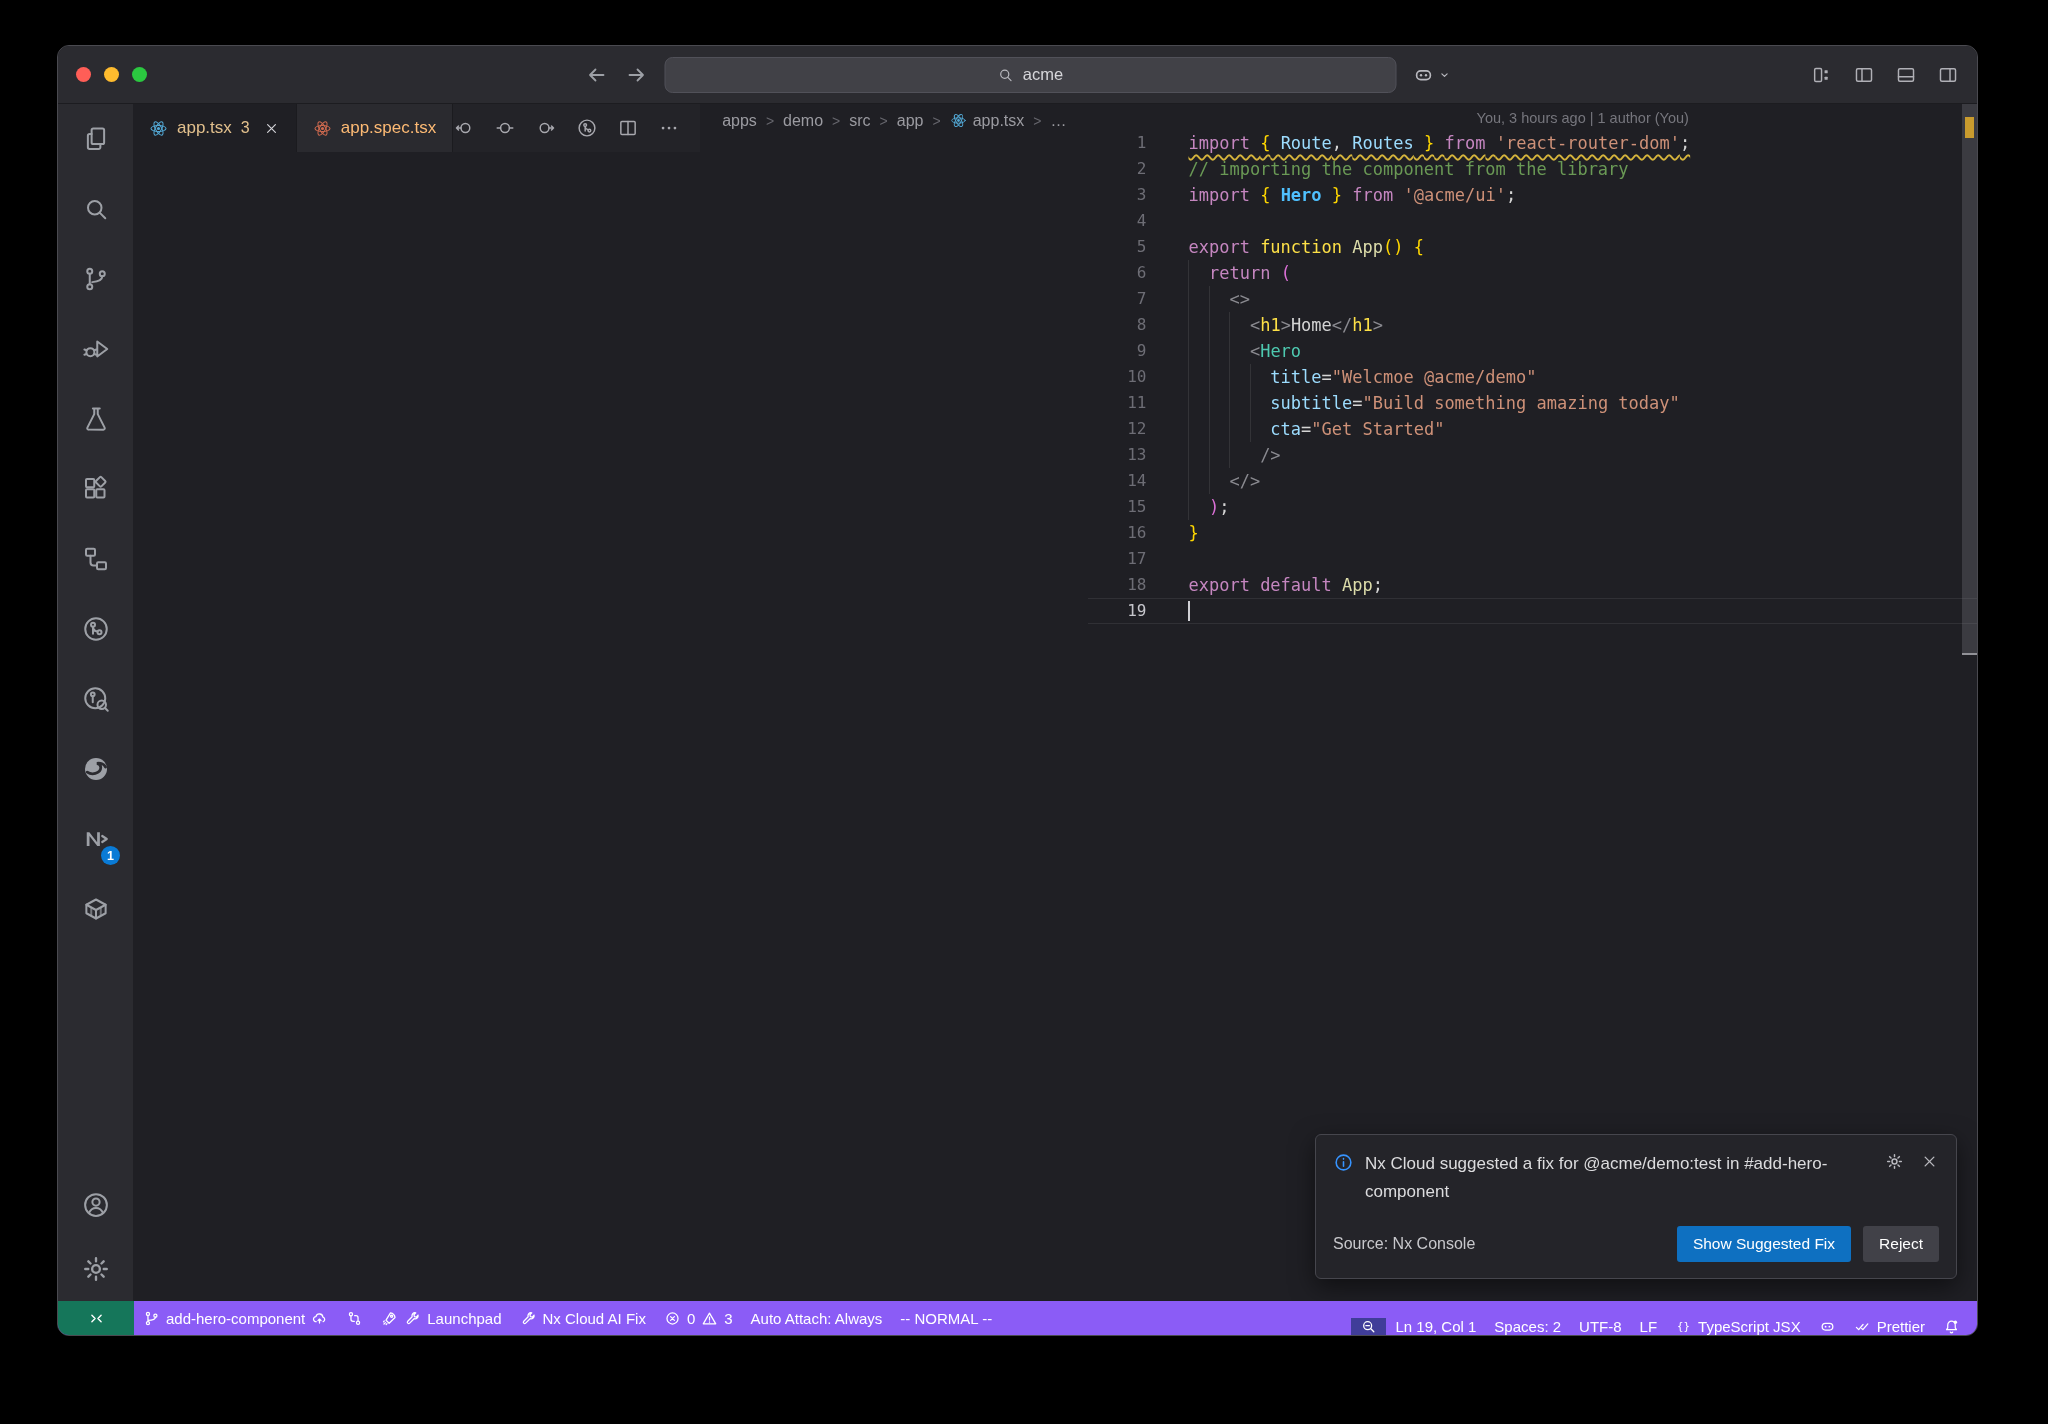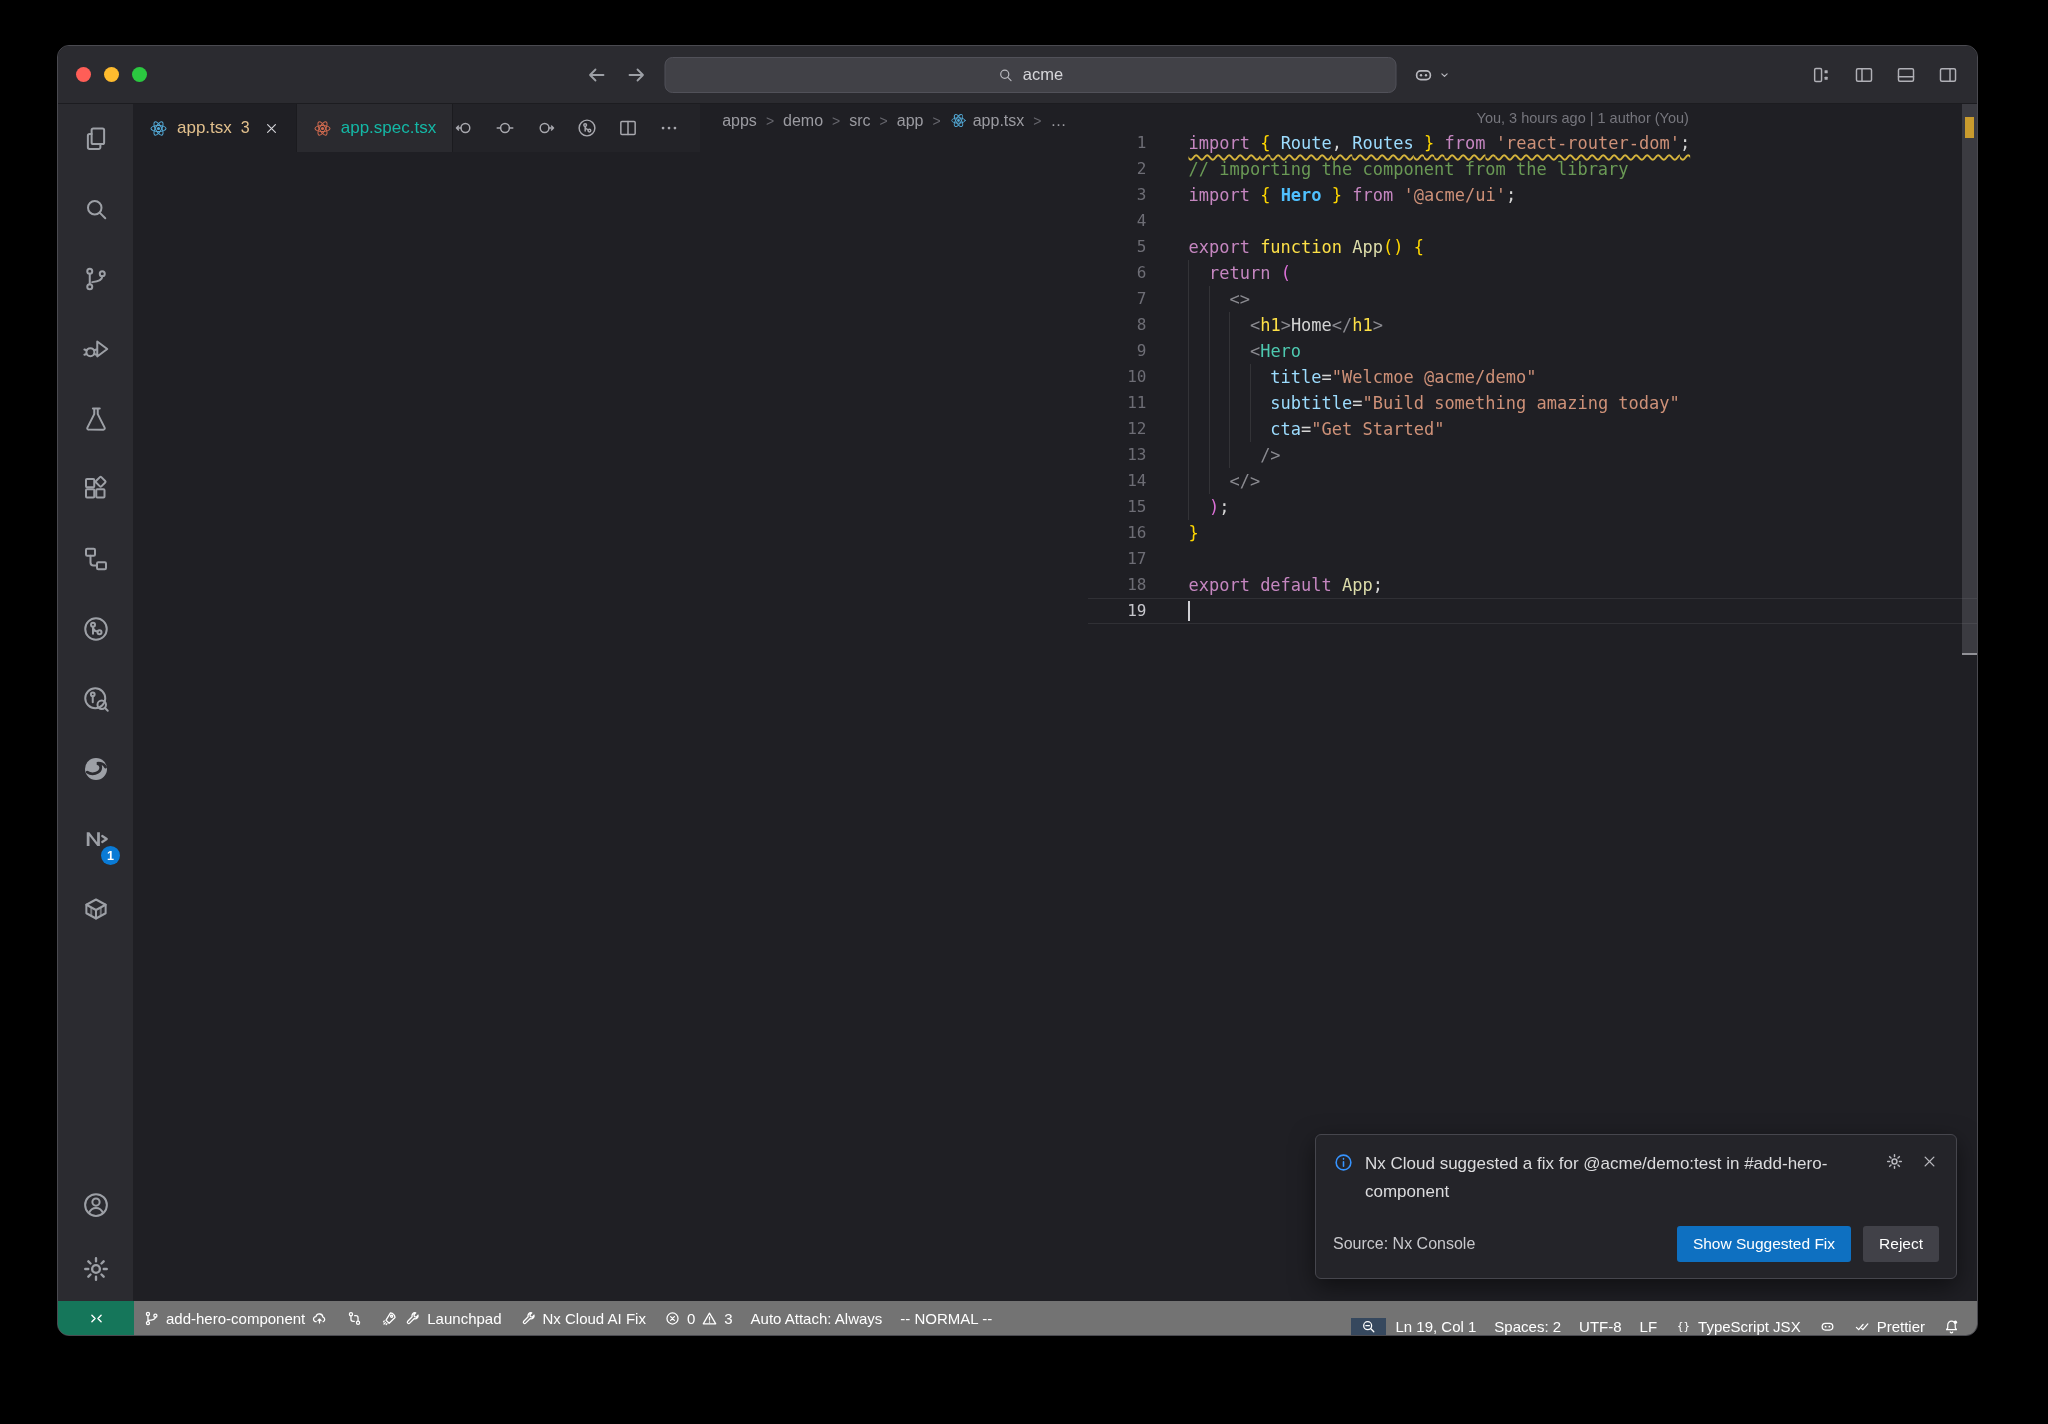--- a/index.html
+++ b/index.html
@@ -35,21 +35,21 @@
   .act-spacer { margin-top:auto; }
   .act-bottom .act-btn { height:64px; }
   .act-badge { position:absolute; right:13px; bottom:9px; min-width:19px; height:19px; border-radius:10px; background:#0a7bd6;
     color:#fff; font-size:12.5px; font-weight:bold; display:flex; align-items:center; justify-content:center; }
 
   .editor-col { flex:1; display:flex; min-width:0; background:#1f1f24; }
 
   
   .tabstrip { height:48px; flex:none; background:#232328; display:flex; align-items:stretch; }
   .tab { display:flex; align-items:center; gap:9px; padding:0 16px; background:#2a2a2f; border-right:1px solid #1b1b1f;
-    font-size:17px; color:#14b8a6; cursor:pointer; }
+    font-size:17px; color:#fdba74; cursor:pointer; }
   .tab.active { background:#1f1f24; color:#e2c08d; }
   .tab .tab-icon { width:19px; height:19px; }
   .tab-badge { font-size:16px; }
   .tab-close { width:17px; height:17px; color:#cfcfd4; margin-left:4px; }
   .editor-actions { margin-left:auto; display:flex; align-items:center; gap:19px; padding-right:20px; color:#a8a8ae; }
   .editor-actions .ea { width:22px; height:22px; display:inline-flex; cursor:pointer; }
 
   
   .breadcrumb { height:33px; flex:none; display:flex; align-items:center; gap:9px; padding:0 22px; font-size:16px; color:#9b9ba1; }
   .bc-sep { color:#66666d; font-size:14px; }
@@ -86,21 +86,21 @@
   .notif-actions { display:flex; gap:16px; color:#b9b9bf; margin-top:2px; }
   .notif-actions .icon { width:19px; height:19px; cursor:pointer; }
   .notif-row2 { display:flex; align-items:center; margin-top:20px; gap:12px; }
   .notif-source { color:#c8c8cc; font-size:16px; flex:1; }
   .btn { height:36px; padding:0 16px; border:none; border-radius:3px; font-size:15.5px; font-family:"Liberation Sans",sans-serif;
     color:#fff; cursor:pointer; display:flex; align-items:center; }
   .btn.primary { background:#0e70c1; }
   .btn.secondary { background:#414148; }
 
   
-  .statusbar { height:34px; flex:none; background:#737373; display:flex; align-items:stretch; color:#fff; font-size:15px; }
+  .statusbar { height:34px; flex:none; background:#8b5cf6; display:flex; align-items:stretch; color:#fff; font-size:15px; }
   .sb-left { display:flex; align-items:stretch; }
   .sb-right { margin-left:auto; display:flex; align-items:flex-end; padding-right:8px; }
   .sb-item { display:flex; align-items:center; gap:6px; padding:0 9px; cursor:pointer; white-space:nowrap; }
   .sb-item .icon { width:17px; height:17px; }
   .sb-item.remote { background:#15765a; width:76px; justify-content:center; }
   .sb-item.active-bg { background:rgba(3,37,76,.55); }
 </style>
 </head>
 <body>
 

